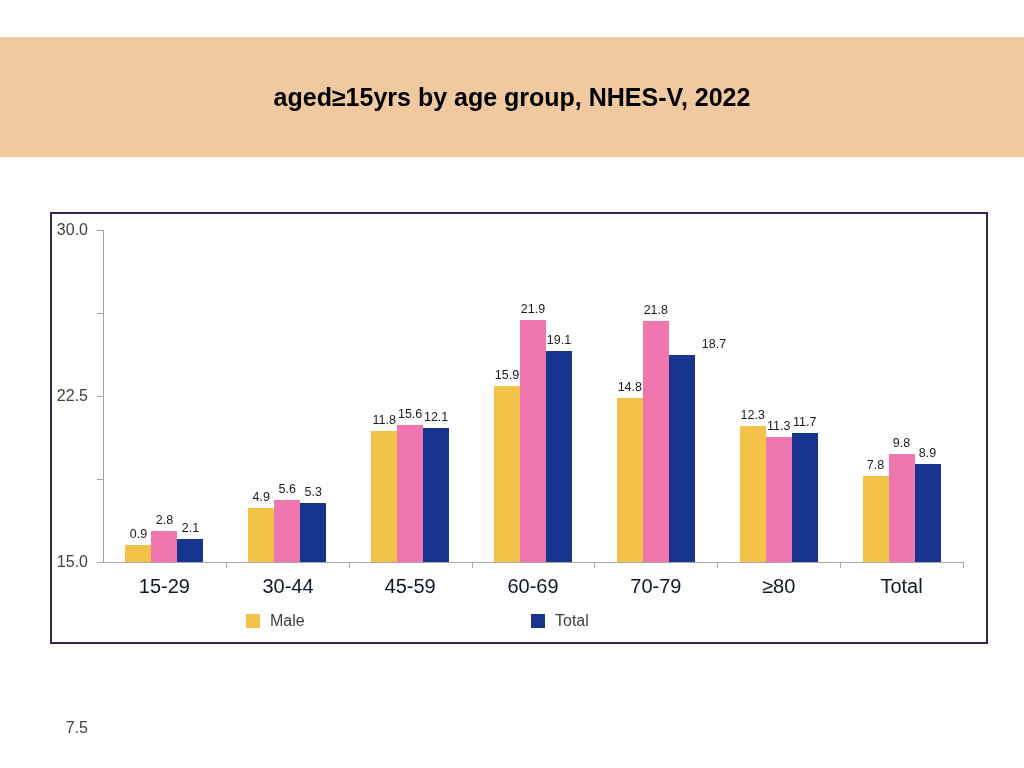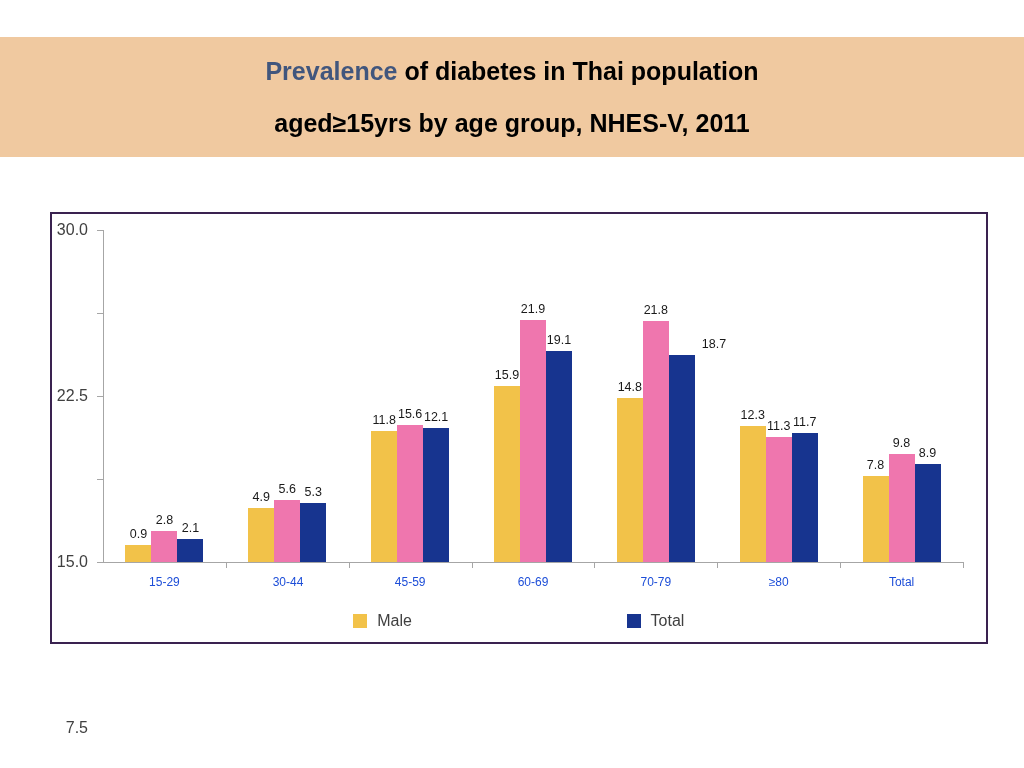--- a/index.html
+++ b/index.html
@@ -97,22 +97,22 @@
     position: absolute;
     top: 332px;
     width: 1px;
     height: 6px;
     background: #a6a6a6;
   }
   .xcat-label {
     position: absolute;
     top: 345px;
     transform: translateX(-50%);
-    font-size: 12px;
-    color: #1d4ed8;
+    font-size: 20px;
+    color: #0f172a;
     white-space: nowrap;
   }
 
   .bar {
     position: absolute;
     bottom: 0;
   }
   .bar-value {
     position: absolute;
     transform: translateX(-50%);
@@ -128,40 +128,40 @@
     top: 398px;
     width: 100%;
     display: flex;
     justify-content: center;
     align-items: center;
   }
   .legend-item {
     display: flex;
     align-items: center;
     width: 273px;
-    justify-content: center;
+    justify-content: flex-start;
+    margin-left: 12px;
   }
   .legend-swatch {
     width: 14px;
     height: 14px;
     margin-right: 10px;
     flex: 0 0 auto;
   }
   .legend-label {
     font-size: 16px;
     color: #404040;
     white-space: nowrap;
   }
 </style>
 </head>
 <body>
 
 <div class="title-band">
-  <div class="title-line"><span class="title-accent">Prevalence</span><span> of diabetes in Thai population</span></div>
-  <div class="title-line">aged≥15yrs by age group, NHES-V, 2011</div>
+  <div class="title-line">aged≥15yrs by age group, NHES-V, 2022</div>
 </div>
 
 <div class="chart-frame">
   <div class="plot" id="plot">
     <div class="axis-y-line"></div>
     <div class="axis-x-line"></div>
   <div class="ytick" style="top: 332px;"></div>
       <div class="ytick" style="top: 249px;">
         <div class="ytick-label" style="top: 249px;">7.5</div>
       </div>

